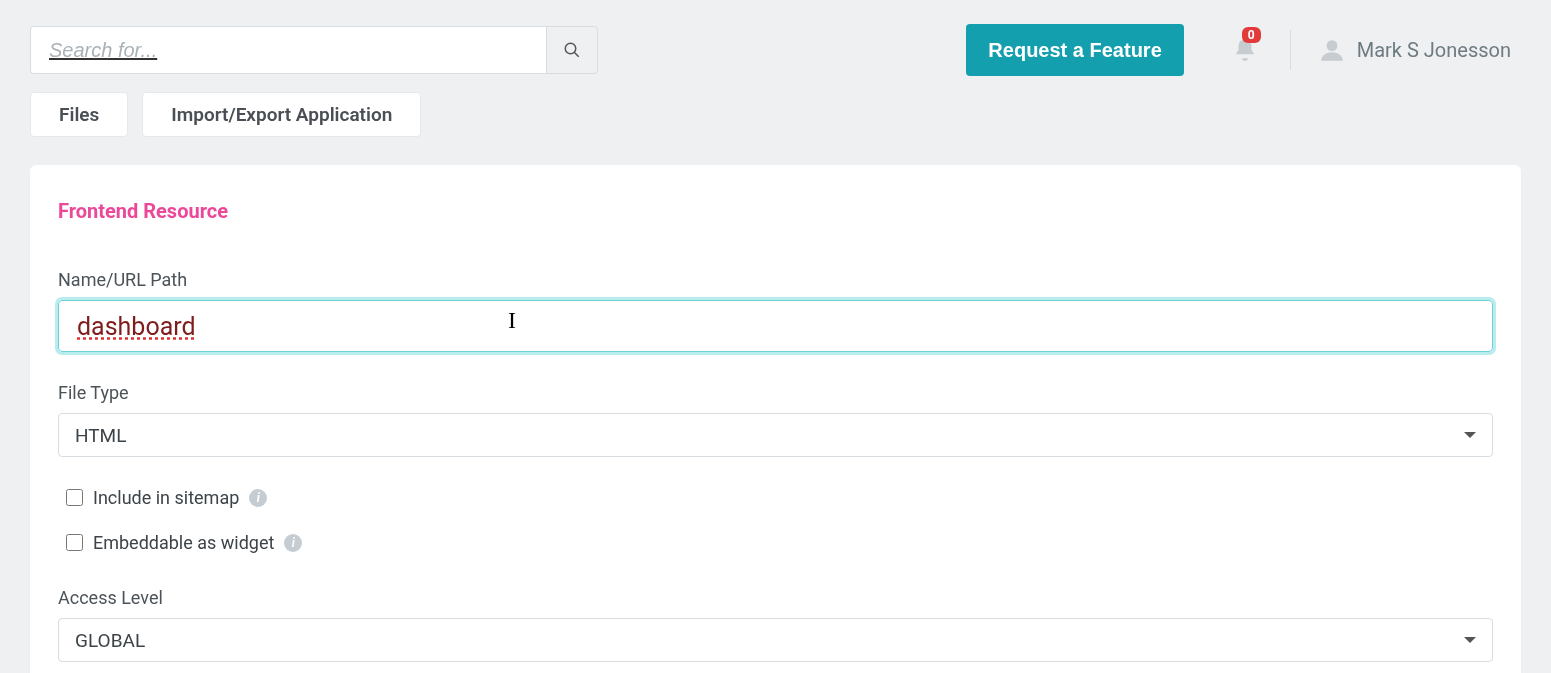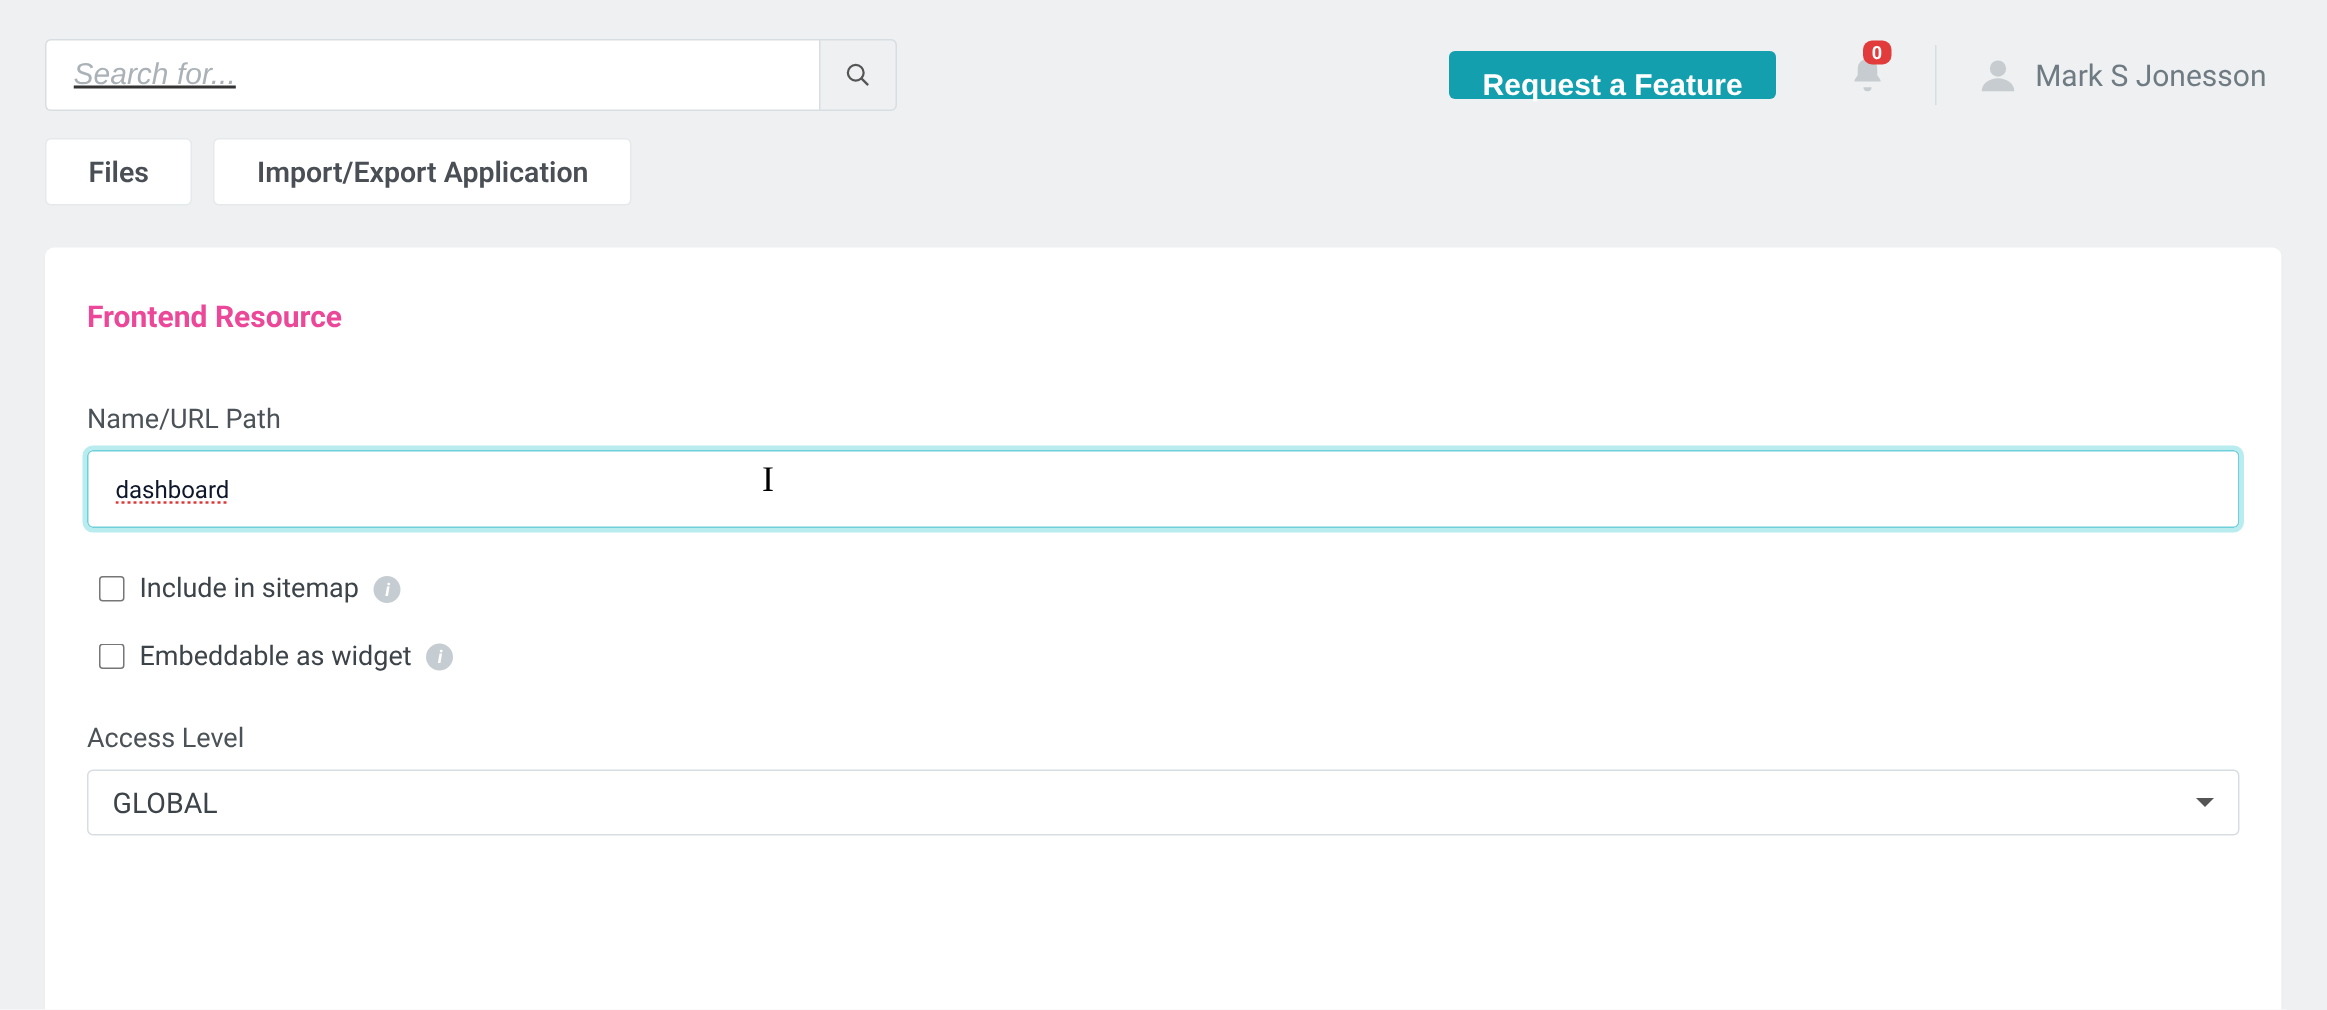--- a/index.html
+++ b/index.html
@@ -49,21 +49,21 @@
   }
   .topbar-spacer { flex: 1; }
   .feature-btn {
     background: #149fae;
     color: #fff;
     border: none;
     border-radius: 4px;
     font-size: 20px;
     font-weight: 600;
     padding: 12px 22px;
-    height: 32px;
+    height: 52px;
     cursor: pointer;
   }
   .bell-wrap {
     position: relative;
     margin: 0 32px 0 48px;
     display: flex;
     align-items: center;
   }
   .bell-icon { color: #c7ccd0; }
   .badge {
@@ -135,22 +135,22 @@
     margin-bottom: 10px;
     display: block;
   }
   .text-input-focused {
     width: 100%;
     height: 52px;
     border: 1px solid #6fd0da;
     outline: 3px solid #b8ecef;
     border-radius: 4px;
     padding: 0 18px;
-    font-size: 16px;
-    color: #0f172a;
+    font-size: 25px;
+    color: #7f1d1d;
     font-family: inherit;
     text-decoration: underline dotted #d33;
     text-underline-offset: 3px;
   }
   .select-box {
     width: 100%;
     height: 44px;
     border: 1px solid #d8dde1;
     border-radius: 4px;
     display: flex;
@@ -253,20 +253,27 @@
 
 <div class="panel">
   <h1>Frontend Resource</h1>
 
   <div class="field-group">
     <label class="field-label">Name/URL Path</label>
     <input class="text-input-focused" type="text" value="dashboard" style="">
     <span class="text-caret">I</span>
   </div>
 
+  <div class="field-group">
+    <label class="field-label">File Type</label>
+    <div class="select-box">
+      <span>HTML</span>
+      <span class="caret-down"></span>
+    </div>
+  </div>
 
   <div class="check-row">
     <input type="checkbox" style="">
     <span class="check-label">Include in sitemap</span>
     <span class="info-dot">i</span>
   </div>
 
   <div class="check-row" style="margin-bottom:34px;">
     <input type="checkbox" style="">
     <span class="check-label">Embeddable as widget</span>

